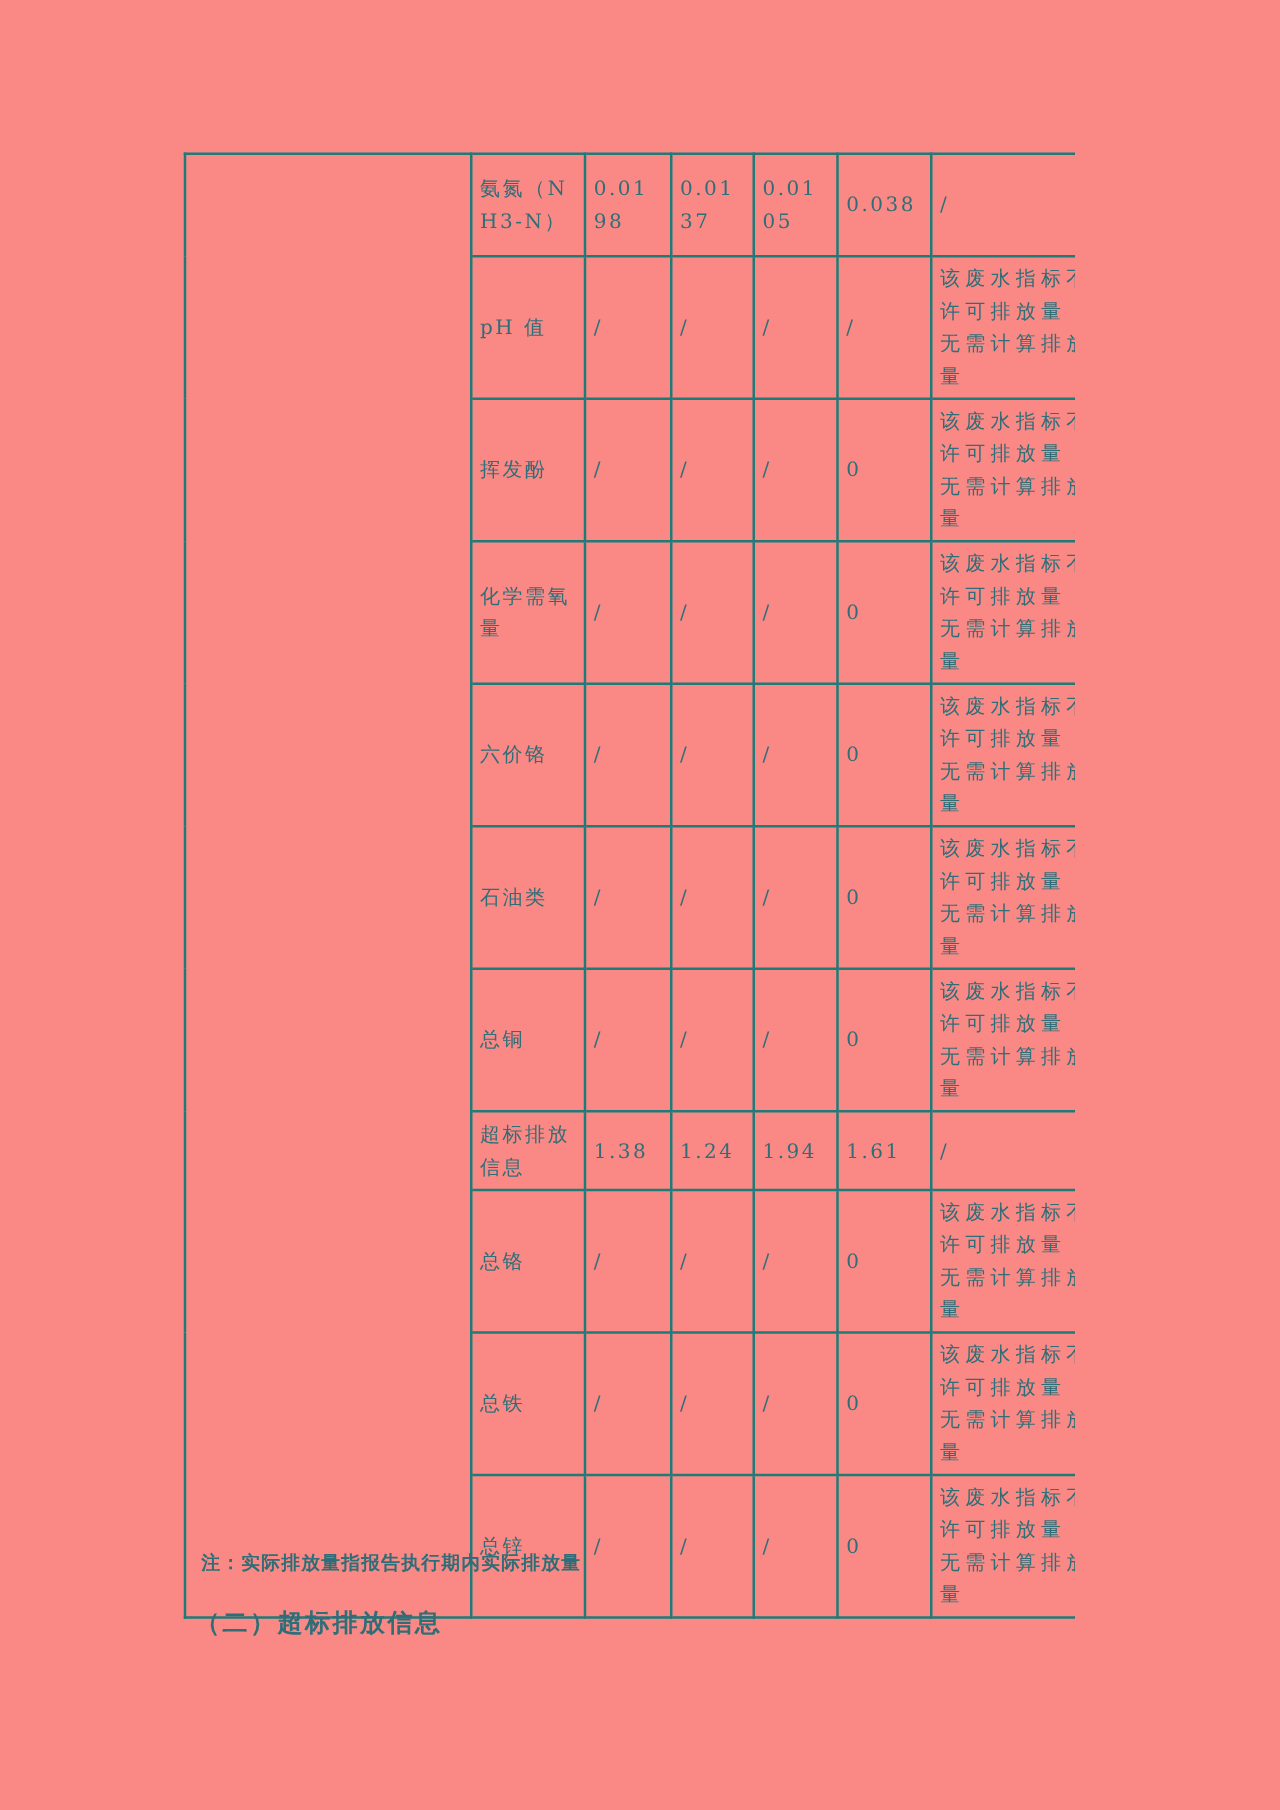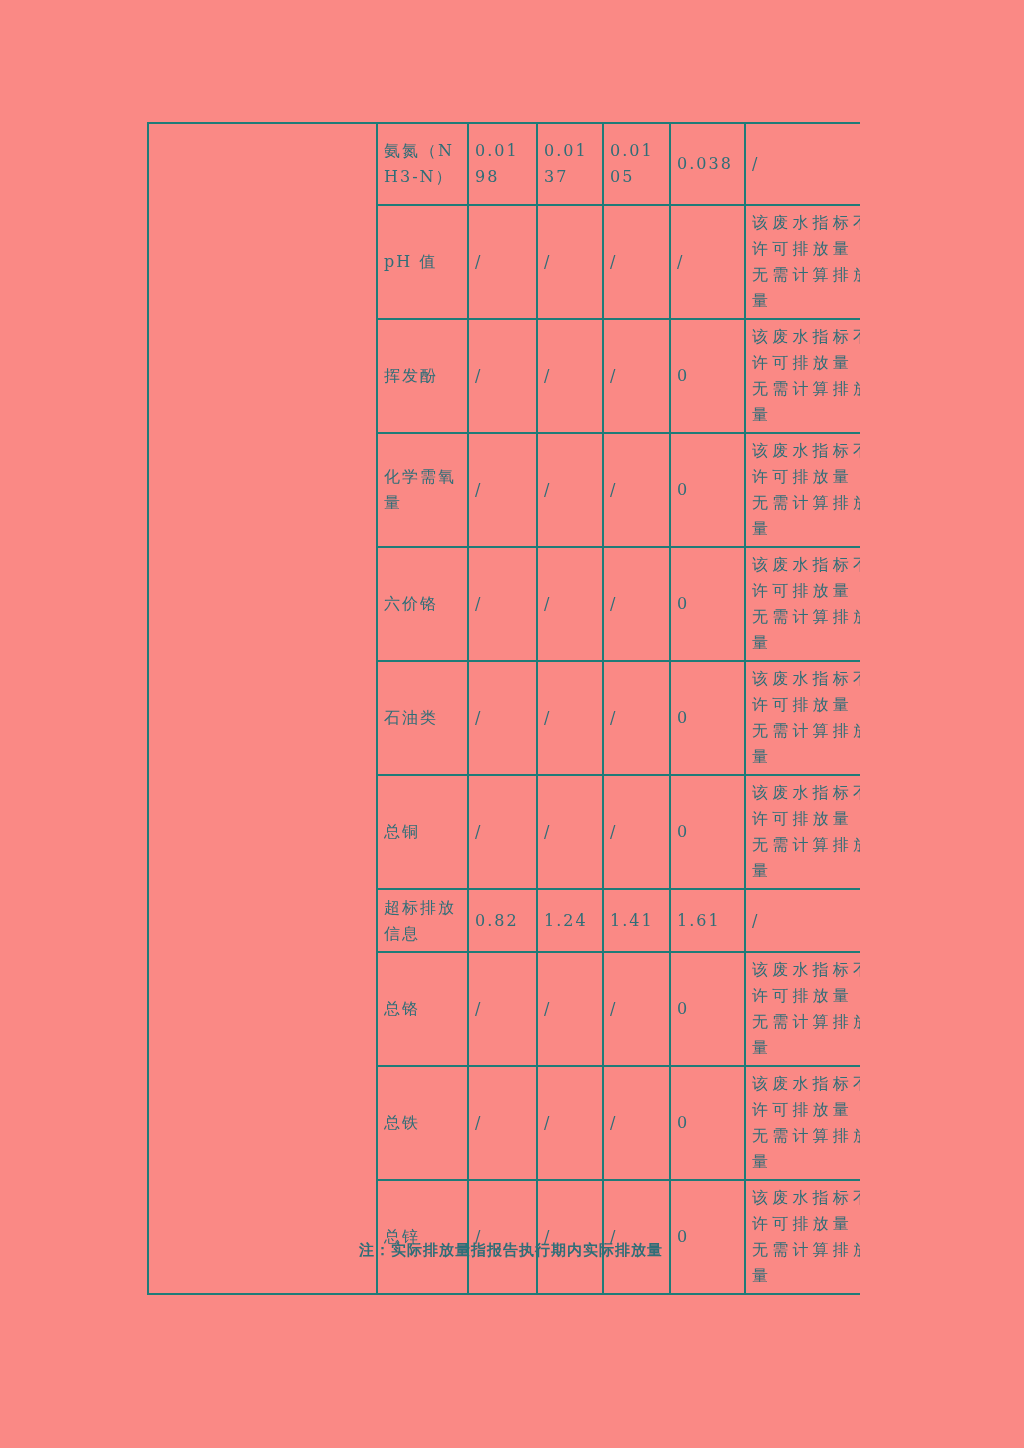--- a/index.html
+++ b/index.html
@@ -47,21 +47,20 @@
   tr.h105{height:105px;}
   tr.h63{height:63px;}
   .note{
     position:absolute;
     left:161px;top:1241px;
     width:700px;
     color:var(--text);
     font-weight:bold;
     font-size:15px;
     letter-spacing:1px;
-    text-align:center;
   }
   .heading{
     position:absolute;
     left:156px;top:1285px;
     width:700px;
     color:var(--text);
     font-weight:bold;
     font-size:20px;
     letter-spacing:2px;
   }
@@ -134,23 +133,23 @@
       <tr class="h105">
         <td class="name">总铜</td>
         <td class="val">/</td>
         <td class="val">/</td>
         <td class="val">/</td>
         <td class="val">0</td>
         <td class="remark">该废水指标不许可排放量，无需计算排放量</td>
       </tr>
       <tr class="h63">
         <td class="name">超标排放信息</td>
-        <td class="val">0.82</td>
+        <td class="val">1.38</td>
         <td class="val">1.24</td>
-        <td class="val">1.41</td>
+        <td class="val">1.94</td>
         <td class="val">1.61</td>
         <td class="remark">/</td>
       </tr>
       <tr class="h105">
         <td class="name">总铬</td>
         <td class="val">/</td>
         <td class="val">/</td>
         <td class="val">/</td>
         <td class="val">0</td>
         <td class="remark">该废水指标不许可排放量，无需计算排放量</td>
@@ -168,14 +167,15 @@
         <td class="val">/</td>
         <td class="val">/</td>
         <td class="val">/</td>
         <td class="val">0</td>
         <td class="remark">该废水指标不许可排放量，无需计算排放量</td>
       </tr>
     </tbody>
   </table>
 
   <div class="note">注：实际排放量指报告执行期内实际排放量</div>
+  <div class="heading">（二）超标排放信息</div>
 
 </div>
 
 </body></html>

